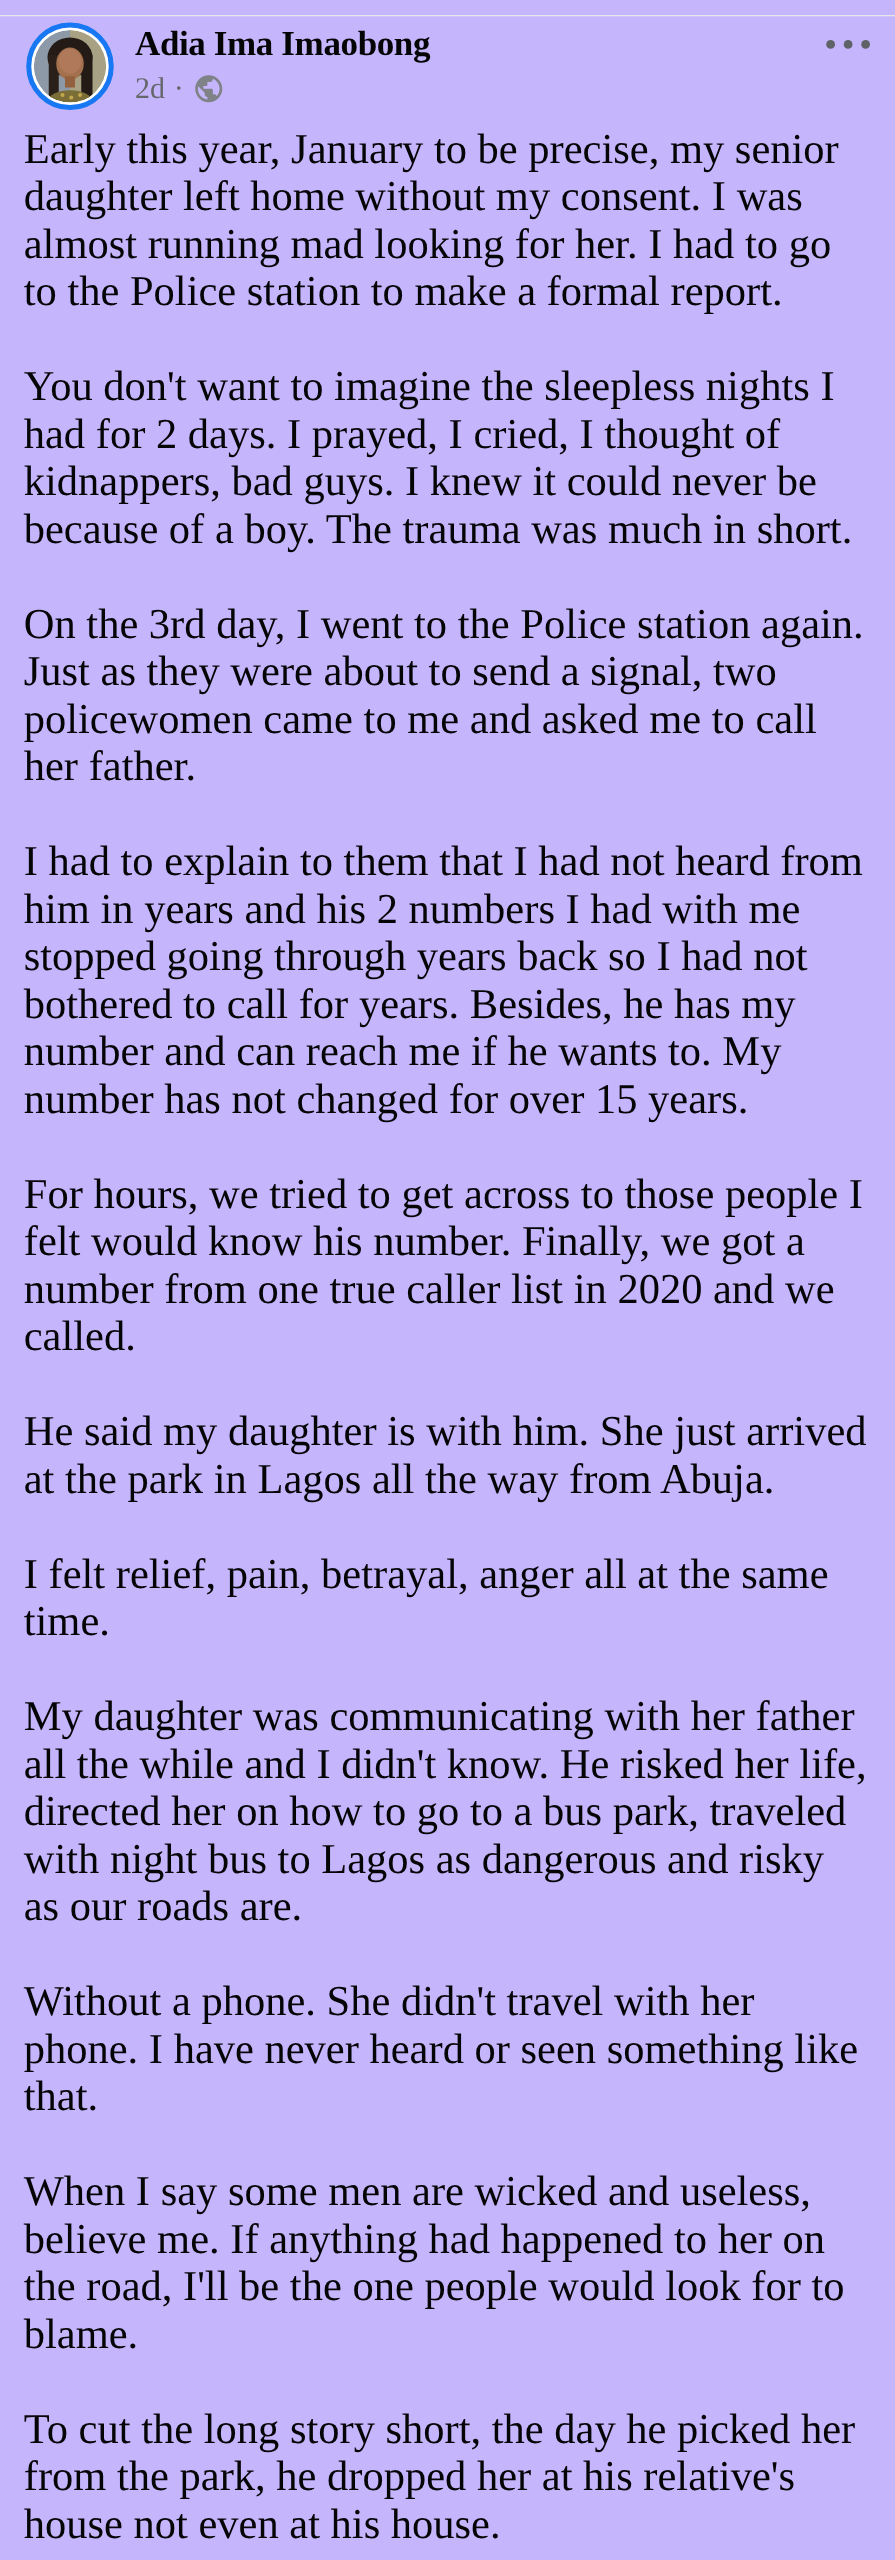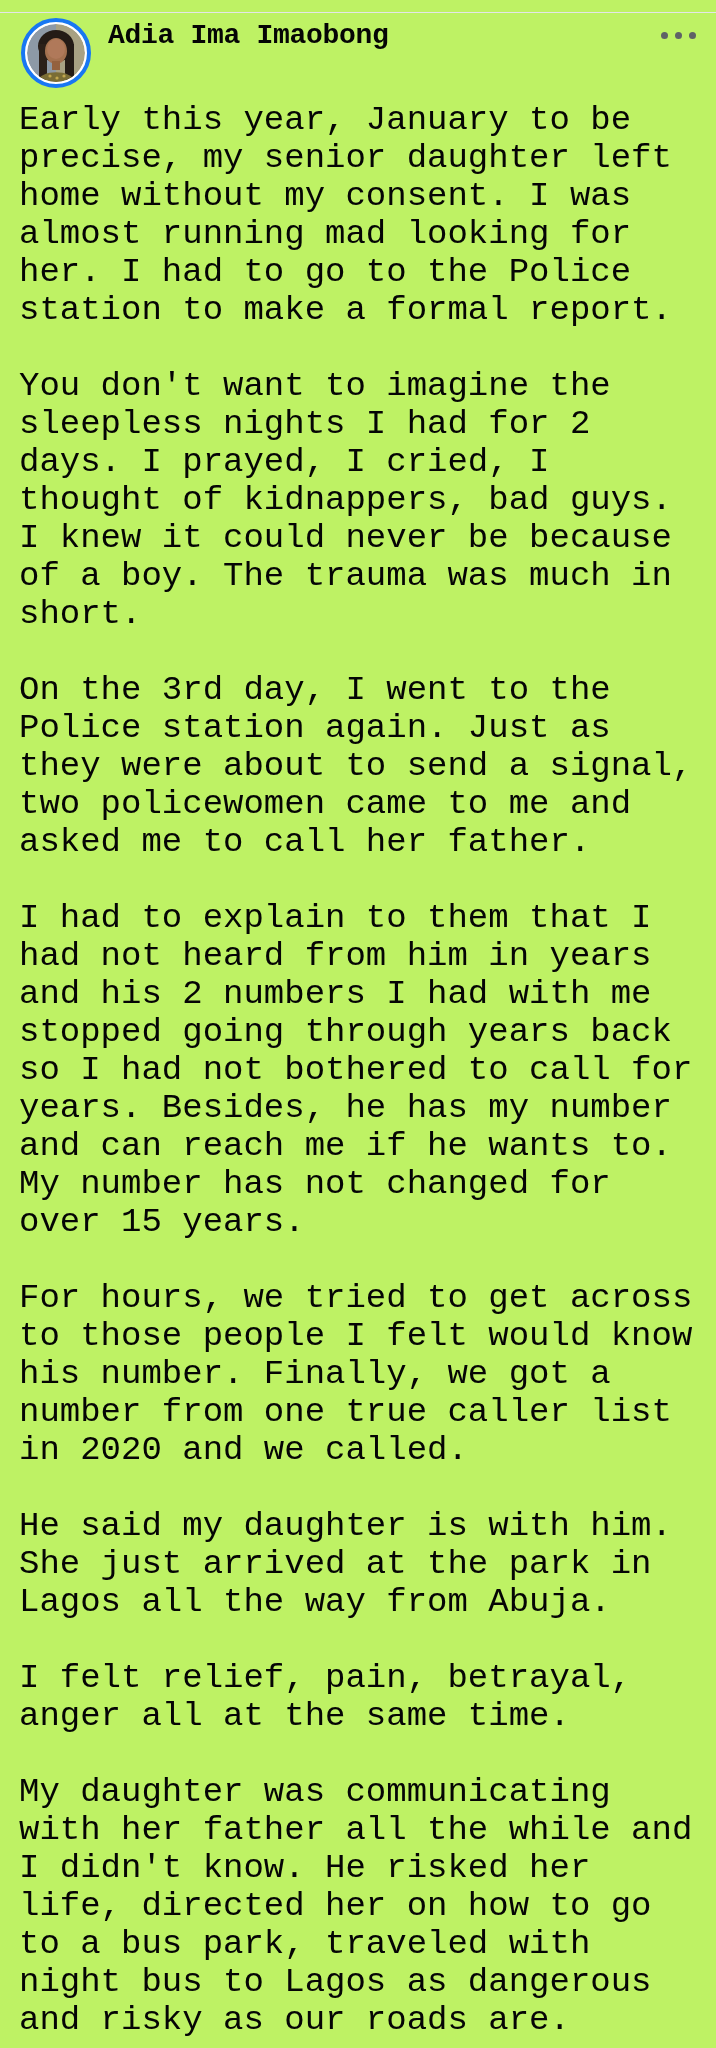--- a/index.html
+++ b/index.html
@@ -2,23 +2,23 @@
 <html><head>
 <meta charset="utf-8">
 <style>
   * { margin: 0; padding: 0; box-sizing: border-box; }
   html, body { background: #ffffff; }
   .screen {
     position: relative;
     width: 716px;
     height: 2048px;
     margin: 0 auto;
-    background: #bef264;
+    background: #c4b5fd;
     overflow: hidden;
-    font-family: Liberation Mono, monospace;
+    font-family: Liberation Serif, serif;
     color: #050505;
   }
   .top-divider {
     position: absolute;
     top: 12px; left: 0;
     width: 100%; height: 1px;
     background: #e4e6e9;
   }
   .post-header {
     display: flex;
@@ -114,20 +114,29 @@
             <circle cx="23" cy="52" r="1.6" fill="#c2a84e"></circle>
             <circle cx="30" cy="54" r="1.6" fill="#c2a84e"></circle>
             <circle cx="37" cy="52" r="1.6" fill="#c2a84e"></circle>
           </g>
         </svg>
       </span>
     </div>
 
     <div class="header-text">
       <div class="author-name">Adia Ima Imaobong</div>
+      <div class="meta-row">
+        <span>2d</span>
+        <span>·</span>
+        <span class="globe-icon">
+          <svg width="26" height="26" viewBox="0 0 24 24" fill="#7f8286">
+            <path d="M12 2C6.48 2 2 6.48 2 12s4.48 10 10 10 10-4.48 10-10S17.52 2 12 2zm-1 17.93c-3.95-.49-7-3.85-7-7.93 0-.62.08-1.21.21-1.79L9 15v1c0 1.1.9 2 2 2v1.93zm6.9-2.54c-.26-.81-1-1.39-1.9-1.39h-1v-3c0-.55-.45-1-1-1H8v-2h2c.55 0 1-.45 1-1V7h2c1.1 0 2-.9 2-2v-.41c2.93 1.19 5 4.06 5 7.41 0 2.08-.8 3.97-2.1 5.39z"></path>
+          </svg>
+        </span>
+      </div>
     </div>
 
     <button class="more-button">
       <span class="dot"></span>
       <span class="dot"></span>
       <span class="dot"></span>
     </button>
 
   </div>
 

